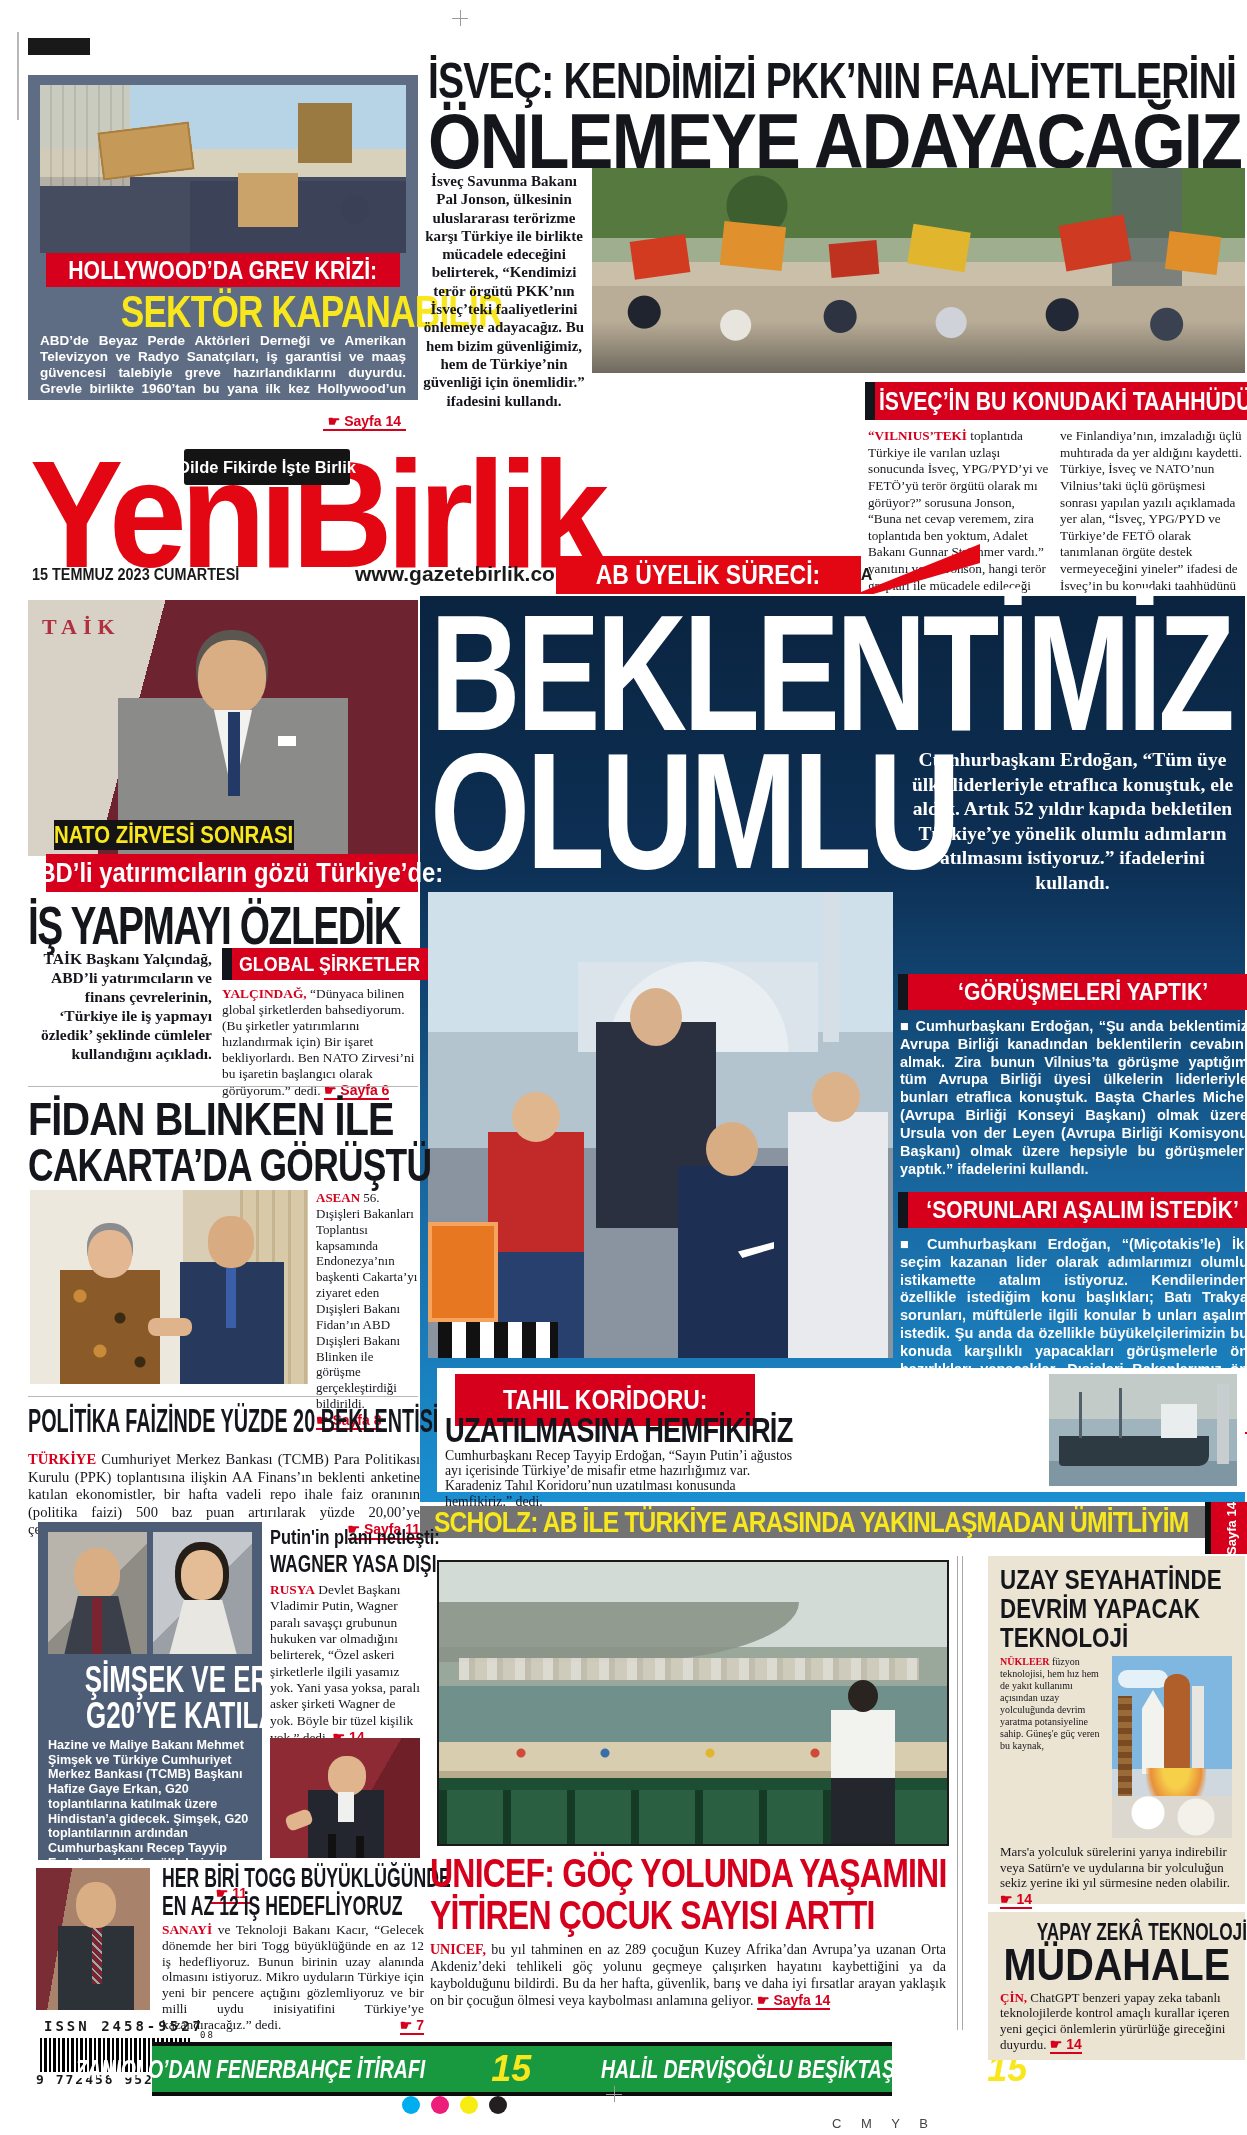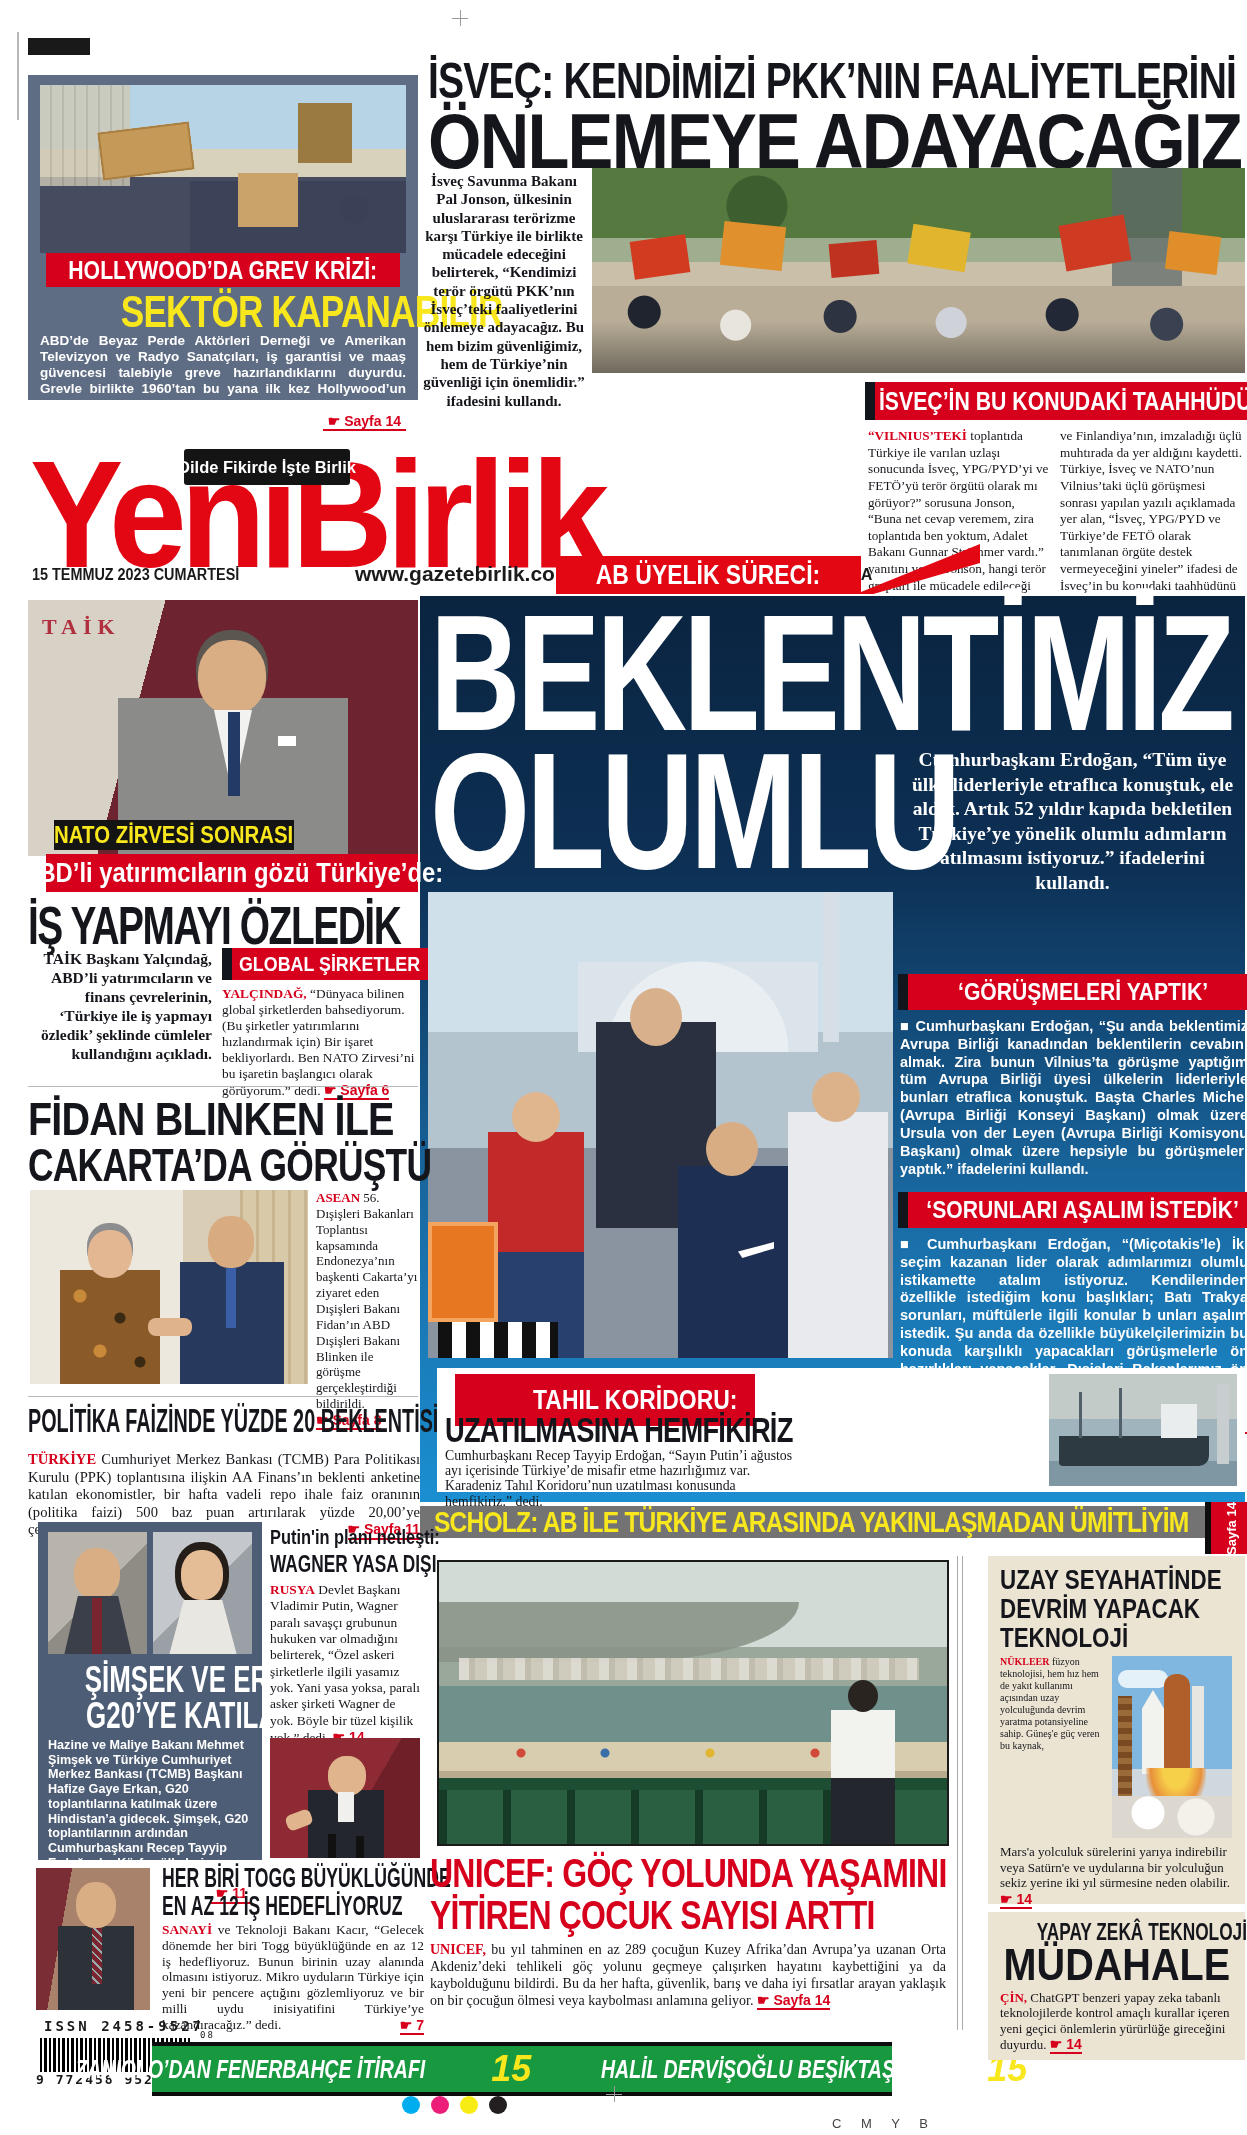--- a/index.html
+++ b/index.html
@@ -134,21 +134,21 @@
 
     <div class="abs rbar notch" style="left:478px;top:596px;width:350px;height:36px;">
       <span class="cxc b" style="font-size:24px;transform:scaleX(.88);">‘SORUNLARI AŞALIM İSTEDİK’</span>
     </div>
     <div class="abs b jt" style="left:480px;top:640px;width:348px;font-size:14.5px;line-height:1.23;color:#fff;">
       <span>■ Cumhurbaşkanı Erdoğan, “(Miçotakis’le) İki seçim kazanan lider olarak adımlarımızı olumlu istikamette atalım istiyoruz. Kendilerinden özellikle istediğim konu başlıkları; Batı Trakya sorunları, müftülerle ilgili konular b unları aşalım istedik. Şu anda da özellikle büyükelçilerimizin bu konuda karşılıklı yapacakları görüşmelerle ön hazırlıkları yapacaklar. Dışişleri Bakanlarımız ön hazırlıkları yapacaklar. Daha sonra biz liderler olarak bir araya gelerek atılması gereken adımları da atacağız.</span>
       <span class="chip" style="float:right;">☛ 8</span>
     </div>
 
     <div class="abs" style="left:17px;top:772px;width:808px;height:124px;background:#fff;">
-      <div class="abs rbar" style="left:18px;top:6px;width:300px;height:52px;justify-content:flex-end;">
+      <div class="abs rbar" style="left:18px;top:6px;width:300px;height:52px;">
         <span class="cxc b" style="font-size:27px;transform:scaleX(.85);">TAHIL KORİDORU:</span>
       </div>
       <div class="abs" style="left:8px;top:42px;">
         <span class="cx b" style="font-size:35px;color:#15161c;letter-spacing:-1px;transform:scaleX(.78);">UZATILMASINA HEMFİKİRİZ</span>
       </div>
       <div class="abs serif" style="left:8px;top:80px;width:360px;font-size:13.8px;line-height:1.1;color:#15161c;">Cumhurbaşkanı Recep Tayyip Erdoğan, “Sayın Putin’i ağustos ayı içerisinde Türkiye’de misafir etme hazırlığımız var. Karadeniz Tahıl Koridoru’nun uzatılması konusunda hemfikiriz.” dedi.</div>
       <div class="ph" style="left:612px;top:6px;width:188px;height:112px;background:linear-gradient(180deg,#c3cbc8 0 40%,#9fb4bd 40% 78%,#7e97a2 78% 100%);">
         <div class="abs" style="left:10px;top:62px;width:150px;height:30px;background:#2e3a42;border-radius:0 0 10px 4px;"></div>
         <div class="abs" style="left:112px;top:30px;width:36px;height:34px;background:#e9edee;"></div>
         <div class="abs" style="left:30px;top:18px;width:3px;height:46px;background:#51606a;"></div>

